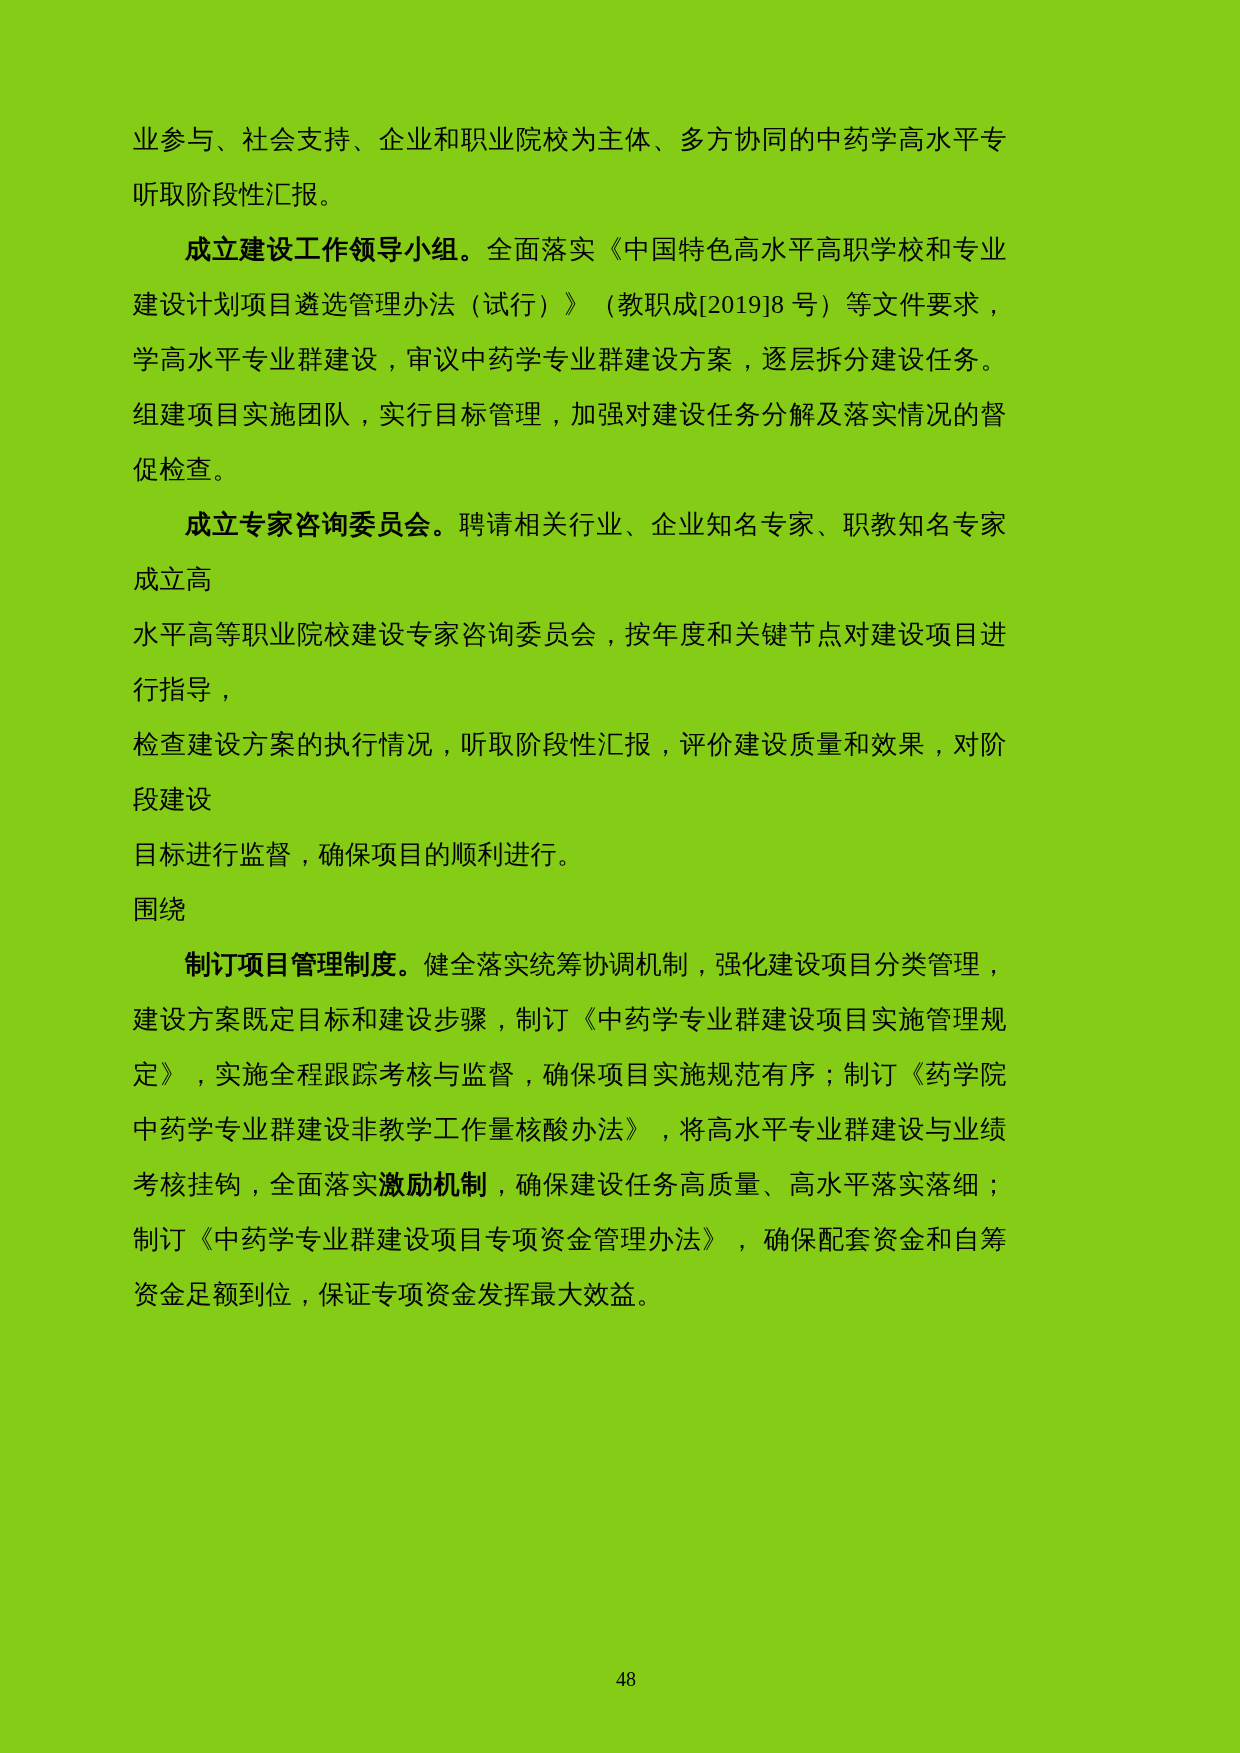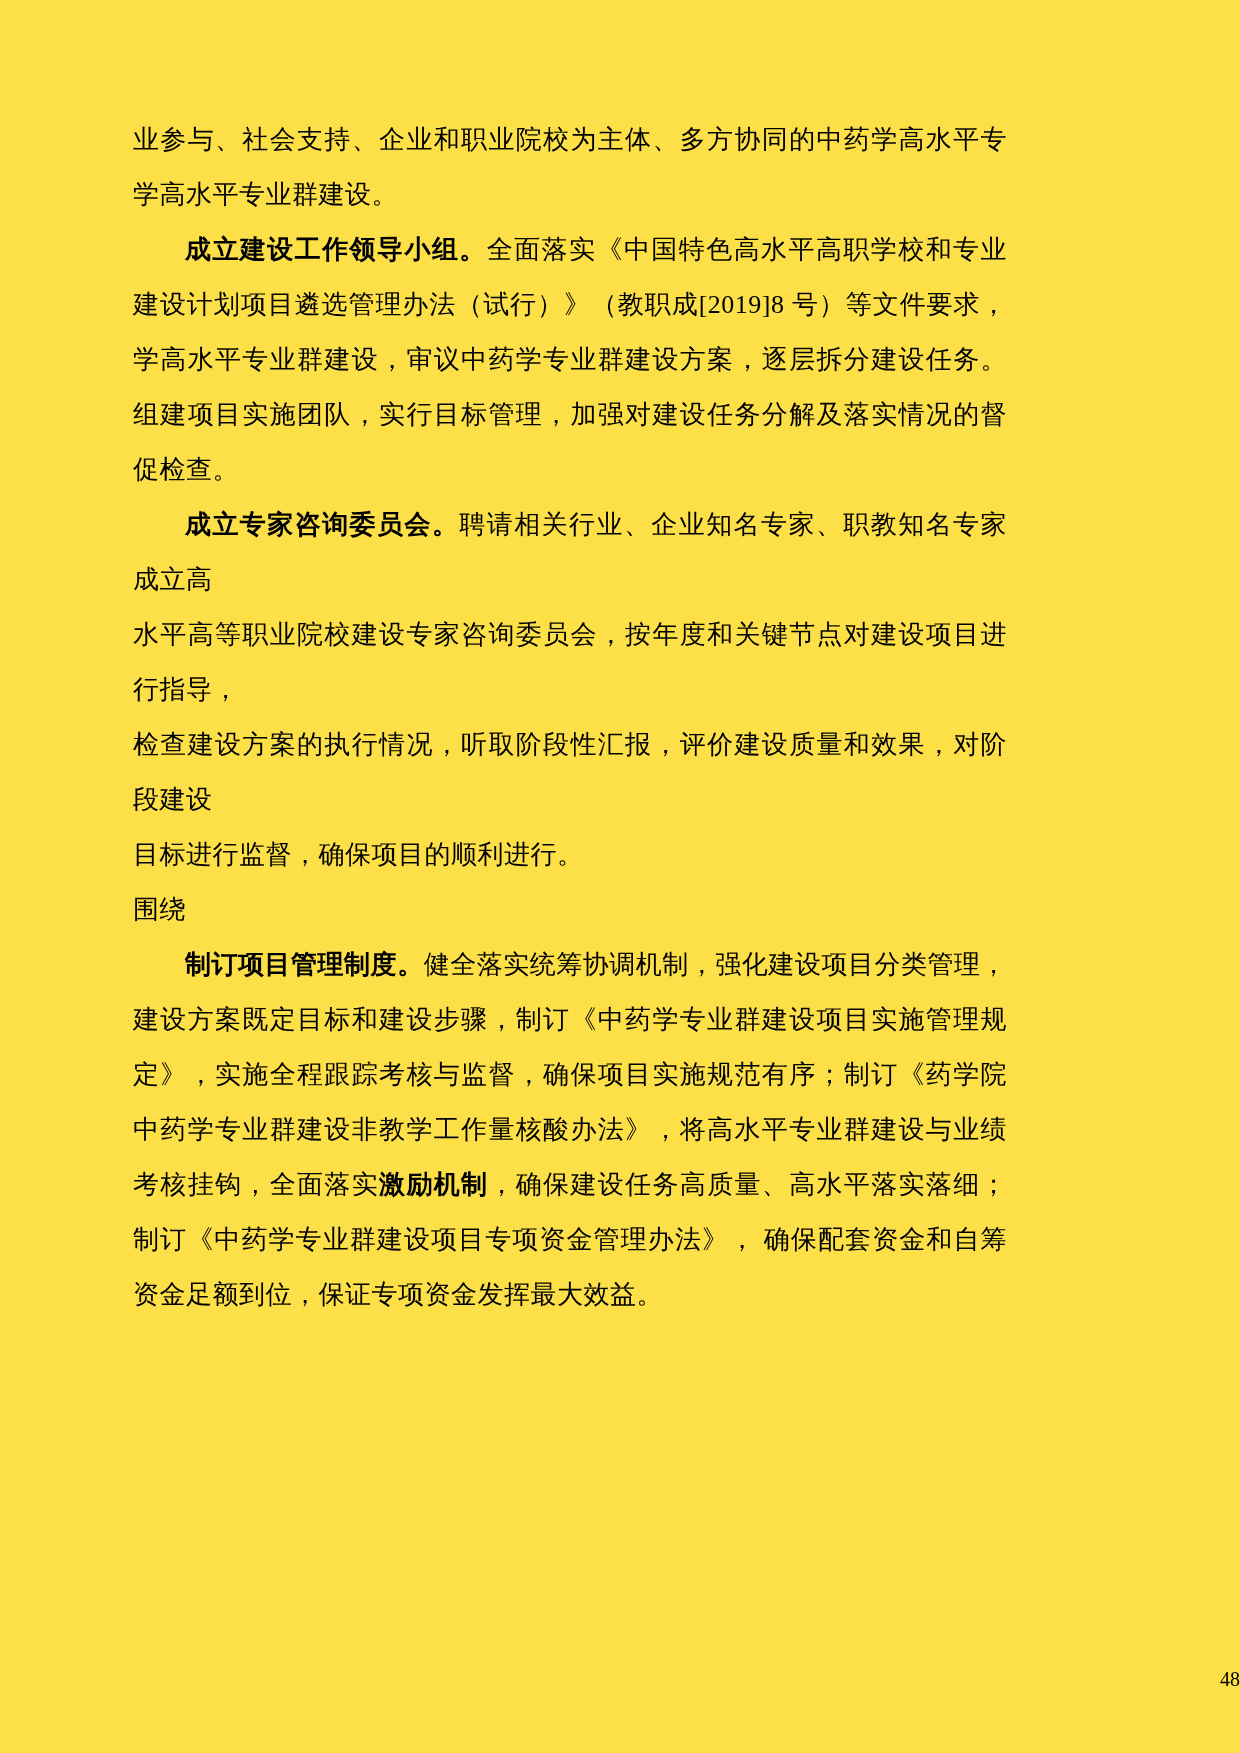--- a/index.html
+++ b/index.html
@@ -10,21 +10,21 @@
     position: relative;
     font-family: "Liberation Serif", "DejaVu Serif", serif;
     color: #000000;
     overflow: hidden;
   }
   .page {
     position: absolute;
     left: 0; top: 0;
     width: 1240px;
     height: 1753px;
-    background: #fde047;
+    background: #84cc16;
   }
   .content {
     position: absolute;
     left: 133px;
     top: 112px;
     width: 874px;
   }
   .line {
     font-size: 26px;
     line-height: 55px;
@@ -46,32 +46,32 @@
     font-size: 28px;
   }
   .bold {
     font-weight: bold;
   }
   .page-number {
     position: absolute;
     left: 12px;
     right: 0;
     top: 1668px;
-    text-align: right;
+    text-align: center;
     font-size: 20px;
     color: #000000;
   }
 </style>
 </head>
 <body>
 
 <div class="page">
   <div class="content" id="doc-content">
       <div class="line justify"><span>业参与、社会支持、企业和职业院校为主体、多方协同的中药学高水平专</span></div>
-      <div class="line"><span>学高水平专业群建设。</span></div>
+      <div class="line"><span>听取阶段性汇报。</span></div>
       <div class="line justify indent"><span class="bold">成立建设工作领导小组。</span><span>全面落实《中国特色高水平高职学校和专业</span></div>
       <div class="line justify"><span>建设计划项目遴选管理办法（试行）》（教职成[2019]8 号）等文件要求，</span></div>
       <div class="line justify"><span>学高水平专业群建设，审议中药学专业群建设方案，逐层拆分建设任务。</span></div>
       <div class="line justify"><span>组建项目实施团队，实行目标管理，加强对建设任务分解及落实情况的督</span></div>
       <div class="line"><span>促检查。</span></div>
       <div class="line justify indent"><span class="bold">成立专家咨询委员会。</span><span>聘请相关行业、企业知名专家、职教知名专家</span></div>
       <div class="line"><span>成立高</span></div>
       <div class="line justify"><span>水平高等职业院校建设专家咨询委员会，按年度和关键节点对建设项目进</span></div>
       <div class="line"><span>行指导，</span></div>
       <div class="line justify"><span>检查建设方案的执行情况，听取阶段性汇报，评价建设质量和效果，对阶</span></div>

